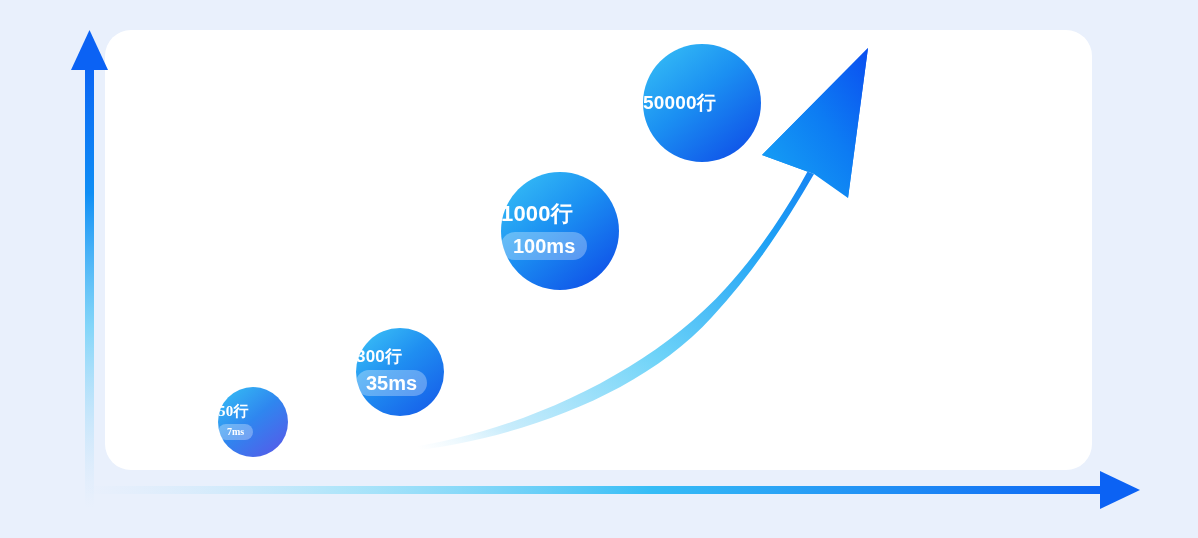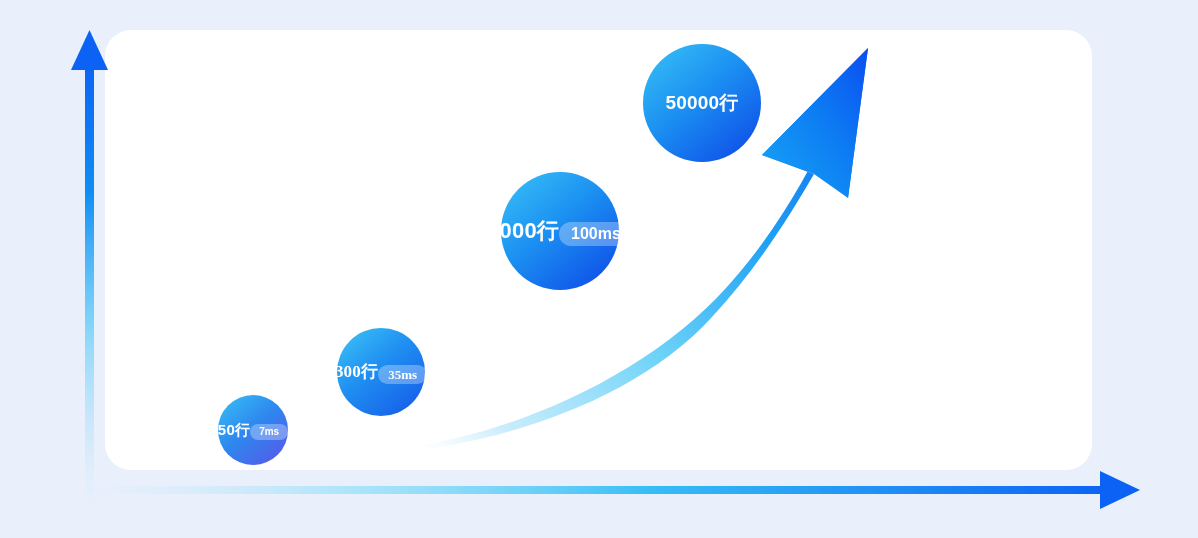--- a/index.html
+++ b/index.html
@@ -31,21 +31,22 @@
     position: absolute;
     left: 0;
     top: 0;
     width: 1198px;
     height: 538px;
   }
   .bubble {
     position: absolute;
     border-radius: 50%;
     display: flex;
-    align-items: center;
+    flex-direction: column;
+    align-items: flex-start;
     justify-content: center;
     color: #ffffff;
     box-sizing: border-box;
   }
   .bubble-title {
     font-weight: bold;
     line-height: 1.05;
     white-space: nowrap;
     letter-spacing: 0.2px;
   }
@@ -53,48 +54,48 @@
     font-weight: bold;
     line-height: 1;
     white-space: nowrap;
     background: rgba(255, 255, 255, 0.30);
     color: #ffffff;
     border-radius: 999px;
     display: inline-block;
   }
   .b1 {
     left: 218px;
-    top: 395px;
+    top: 387px;
     width: 70px;
     height: 70px;
     background: linear-gradient(140deg, #35c2f5 0%, #2f86ef 48%, #5b54e8 100%);
+    font-family: Liberation Serif, serif;
   }
   .b1 .bubble-title { font-size: 15px; }
   .b1 .bubble-badge { font-size: 10px; padding: 3px 9px; margin-top: 4px; }
 
   .b2 {
-    left: 337px;
+    left: 356px;
     top: 328px;
     width: 88px;
     height: 88px;
     background: linear-gradient(140deg, #3ec6f7 0%, #1f8ef1 45%, #1557e8 100%);
-    font-family: Liberation Serif, serif;
   }
   .b2 .bubble-title { font-size: 17px; }
-  .b2 .bubble-badge { font-size: 13px; padding: 3px 10px; margin-top: 5px; }
+  .b2 .bubble-badge { font-size: 20px; padding: 3px 10px; margin-top: 5px; }
 
   .b3 {
     left: 501px;
     top: 172px;
     width: 118px;
     height: 118px;
     background: linear-gradient(140deg, #39c3f6 0%, #1b90f2 45%, #0d45e6 100%);
   }
   .b3 .bubble-title { font-size: 22px; }
-  .b3 .bubble-badge { font-size: 16px; padding: 4px 12px; margin-top: 6px; }
+  .b3 .bubble-badge { font-size: 20px; padding: 4px 12px; margin-top: 6px; }
 
   .b4 {
     left: 643px;
     top: 44px;
     width: 118px;
     height: 118px;
     background: linear-gradient(140deg, #39c3f6 0%, #1b90f2 45%, #0d45e6 100%);
   }
   .b4 .bubble-title { font-size: 19px; }
   .b4 .bubble-badge { font-size: 18px; padding: 4px 12px; margin-top: 6px; }

